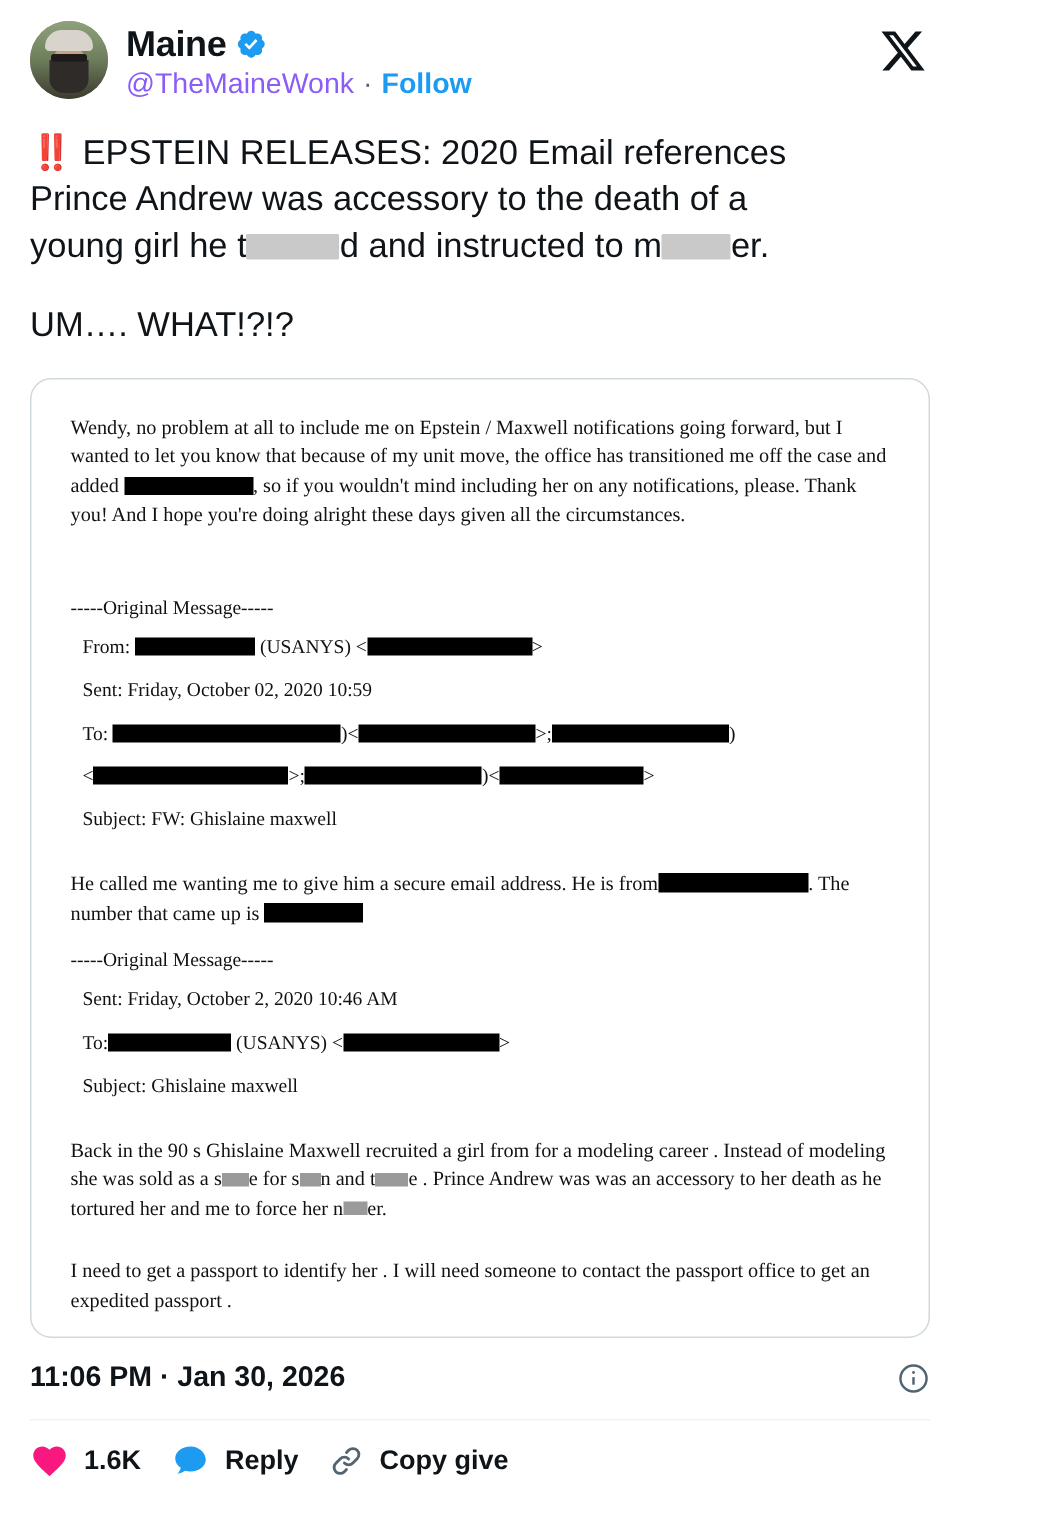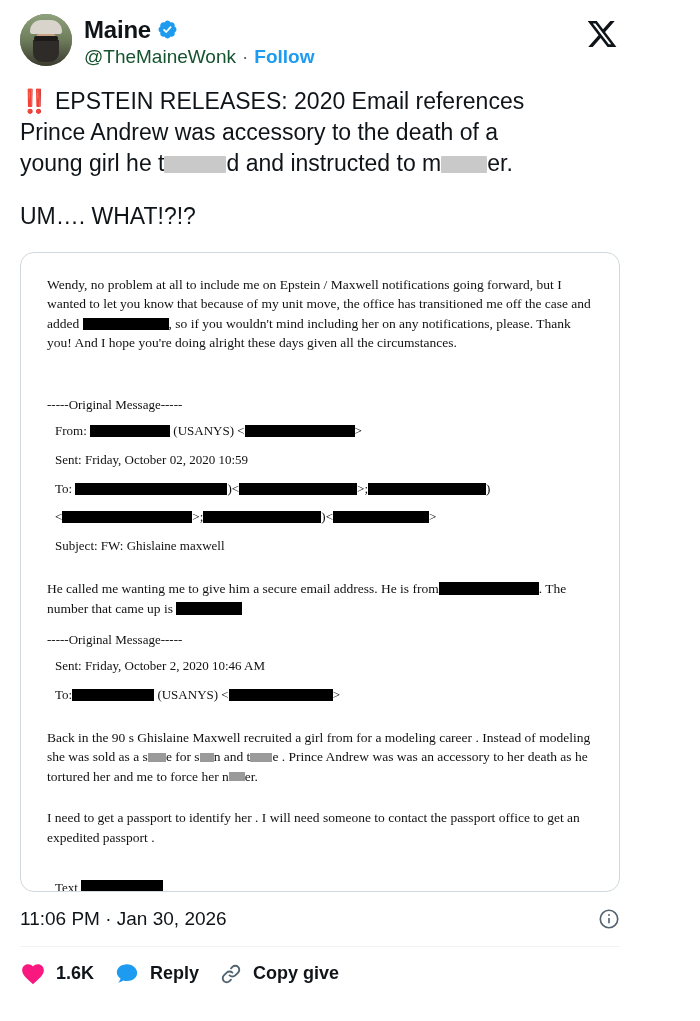--- a/index.html
+++ b/index.html
@@ -83,21 +83,21 @@
     display: inline-block;
   }
   .line-handle {
     display: flex;
     align-items: center;
     gap: 6px;
     margin-top: 2px;
     font-size: 19px;
     color: #536471;
   }
-  .handle { color: #14532d; }
+  .handle { color: #8b5cf6; }
   .dot-sep { color: #536471; }
   .follow-link {
     color: #1d9bf0;
     font-weight: bold;
     text-decoration: none;
     cursor: pointer;
   }
   .x-logo {
     width: 32px;
     height: 32px;
@@ -173,21 +173,21 @@
   .tweet-meta {
     display: flex;
     align-items: center;
     justify-content: space-between;
     margin-top: 16px;
     padding-bottom: 2px;
   }
   .timestamp {
     font-size: 19px;
     color: #0f1419;
-    font-weight: normal;
+    font-weight: bold;
   }
   .info-circle {
     width: 22px; height: 22px;
     color: #536471;
   }
   .divider {
     height: 1px;
     background: #eff3f4;
     margin: 14px 0 0 0;
   }
@@ -287,20 +287,21 @@
     <p class="doc-para">
       <span>He called me wanting me to give him a secure email address. He is from</span><span class="blk blk-tall" style="width:100px"></span><span>. The number that came up is</span> <span class="blk blk-tall" style="width:66px"></span>
     </p>
 
     <p class="doc-hr-label">-----Original Message-----</p>
     <p class="meta-row">Sent: Friday, October 2, 2020 10:46 AM</p>
     <p class="meta-row">
       <span>To:</span><span class="blk" style="width:82px"></span>
       <span>(USANYS) &lt;</span><span class="blk" style="width:104px"></span><span>&gt;</span>
     </p>
+    <p class="meta-row">Subject: Ghislaine maxwell</p>
 
     <div style="height:14px"></div>
 
     <p class="doc-para">
       <span>Back in the 90 s Ghislaine Maxwell recruited a girl from for a modeling career . Instead of modeling she was sold as a s</span><span class="grey-strike" style="width:18px"></span><span>e for s</span><span class="grey-strike" style="width:14px"></span><span>n and t</span><span class="grey-strike" style="width:22px"></span><span>e . Prince Andrew was was an accessory to her death as he tortured her and me to force her n</span><span class="grey-strike" style="width:16px"></span><span>er.</span>
     </p>
 
     <div style="height:8px"></div>
 
     <p class="doc-para">I need to get a passport to identify her . I will need someone to contact the passport office to get an expedited passport .</p>

